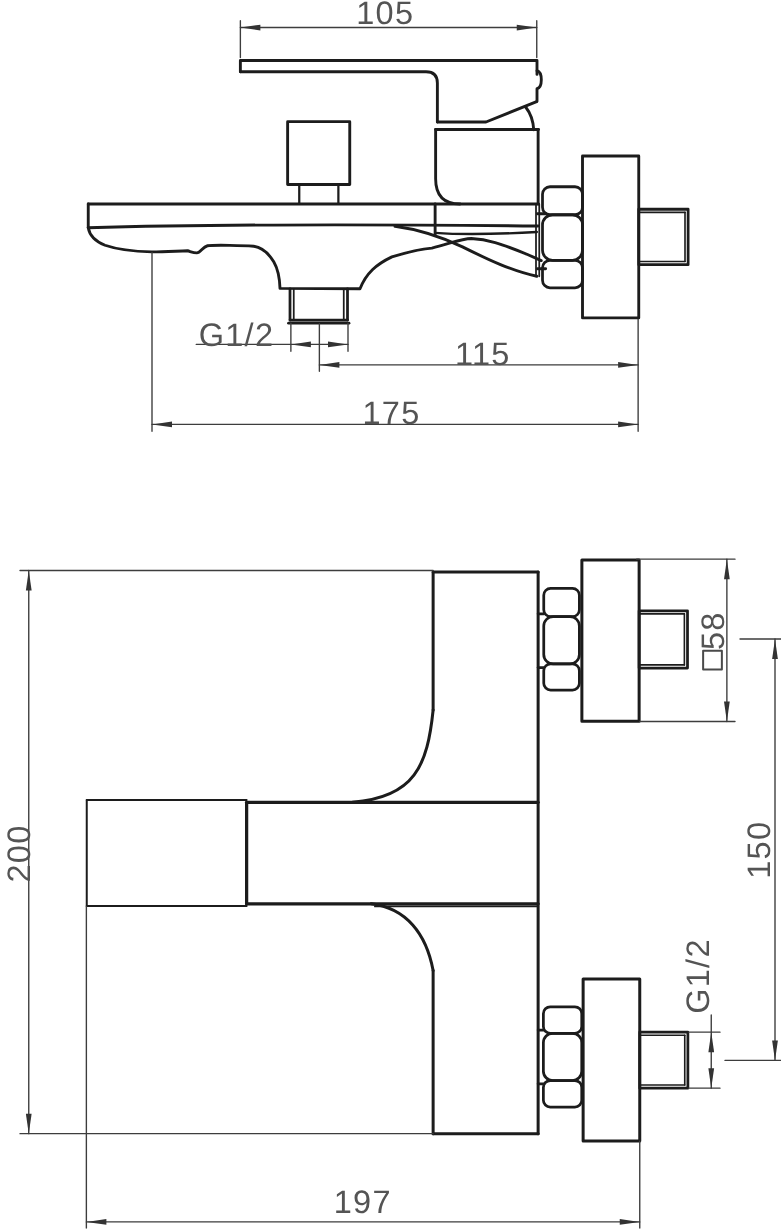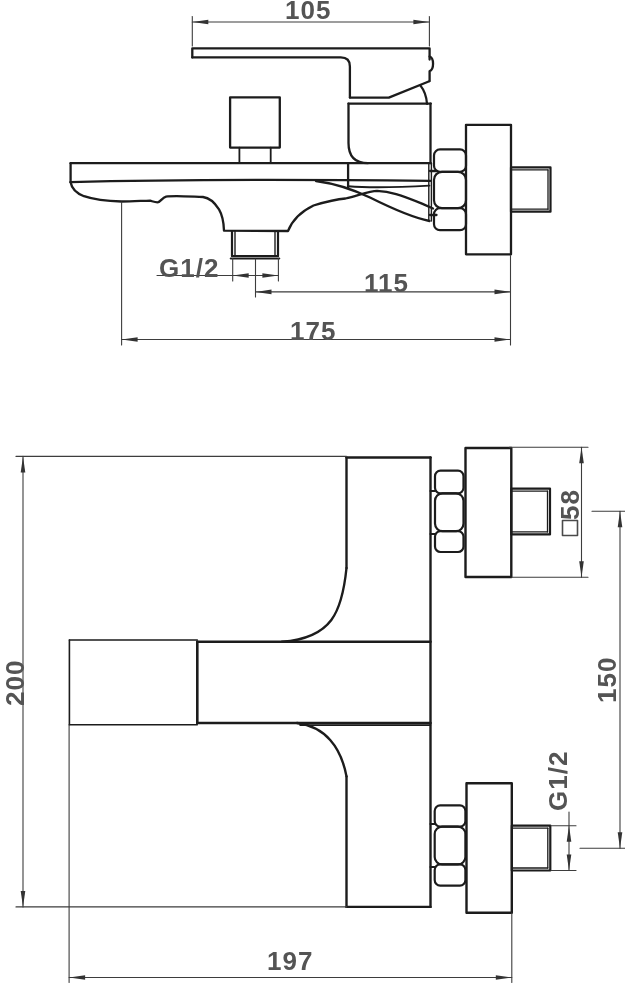--- a/index.html
+++ b/index.html
@@ -1,16 +1,16 @@
 <!DOCTYPE html>
 <html><head>
 <meta charset="utf-8">
 <style>
   html,body{margin:0;padding:0;background:#ffffff;}
-  .wrap{width:625px;height:983px;position:relative;background:#fff;overflow:hidden;font-weight:bold;}
+  .wrap{width:625px;height:983px;position:relative;background:#fff;overflow:hidden;}
   svg{display:block;}
   text{font-family:"Liberation Sans", sans-serif;fill:#545454;font-size:26px;letter-spacing:1px;}
 </style>
 </head>
 <body>
 <div class="wrap">
 <svg style="transform:translateZ(0)" width="625" height="983" viewBox="0 0 625 983" fill="none" stroke-linecap="round" stroke-linejoin="round">
 
 <g stroke="#3d3d3d" stroke-width="1.1">
   <line x1="192.3" y1="16.5" x2="192.3" y2="46"></line>

